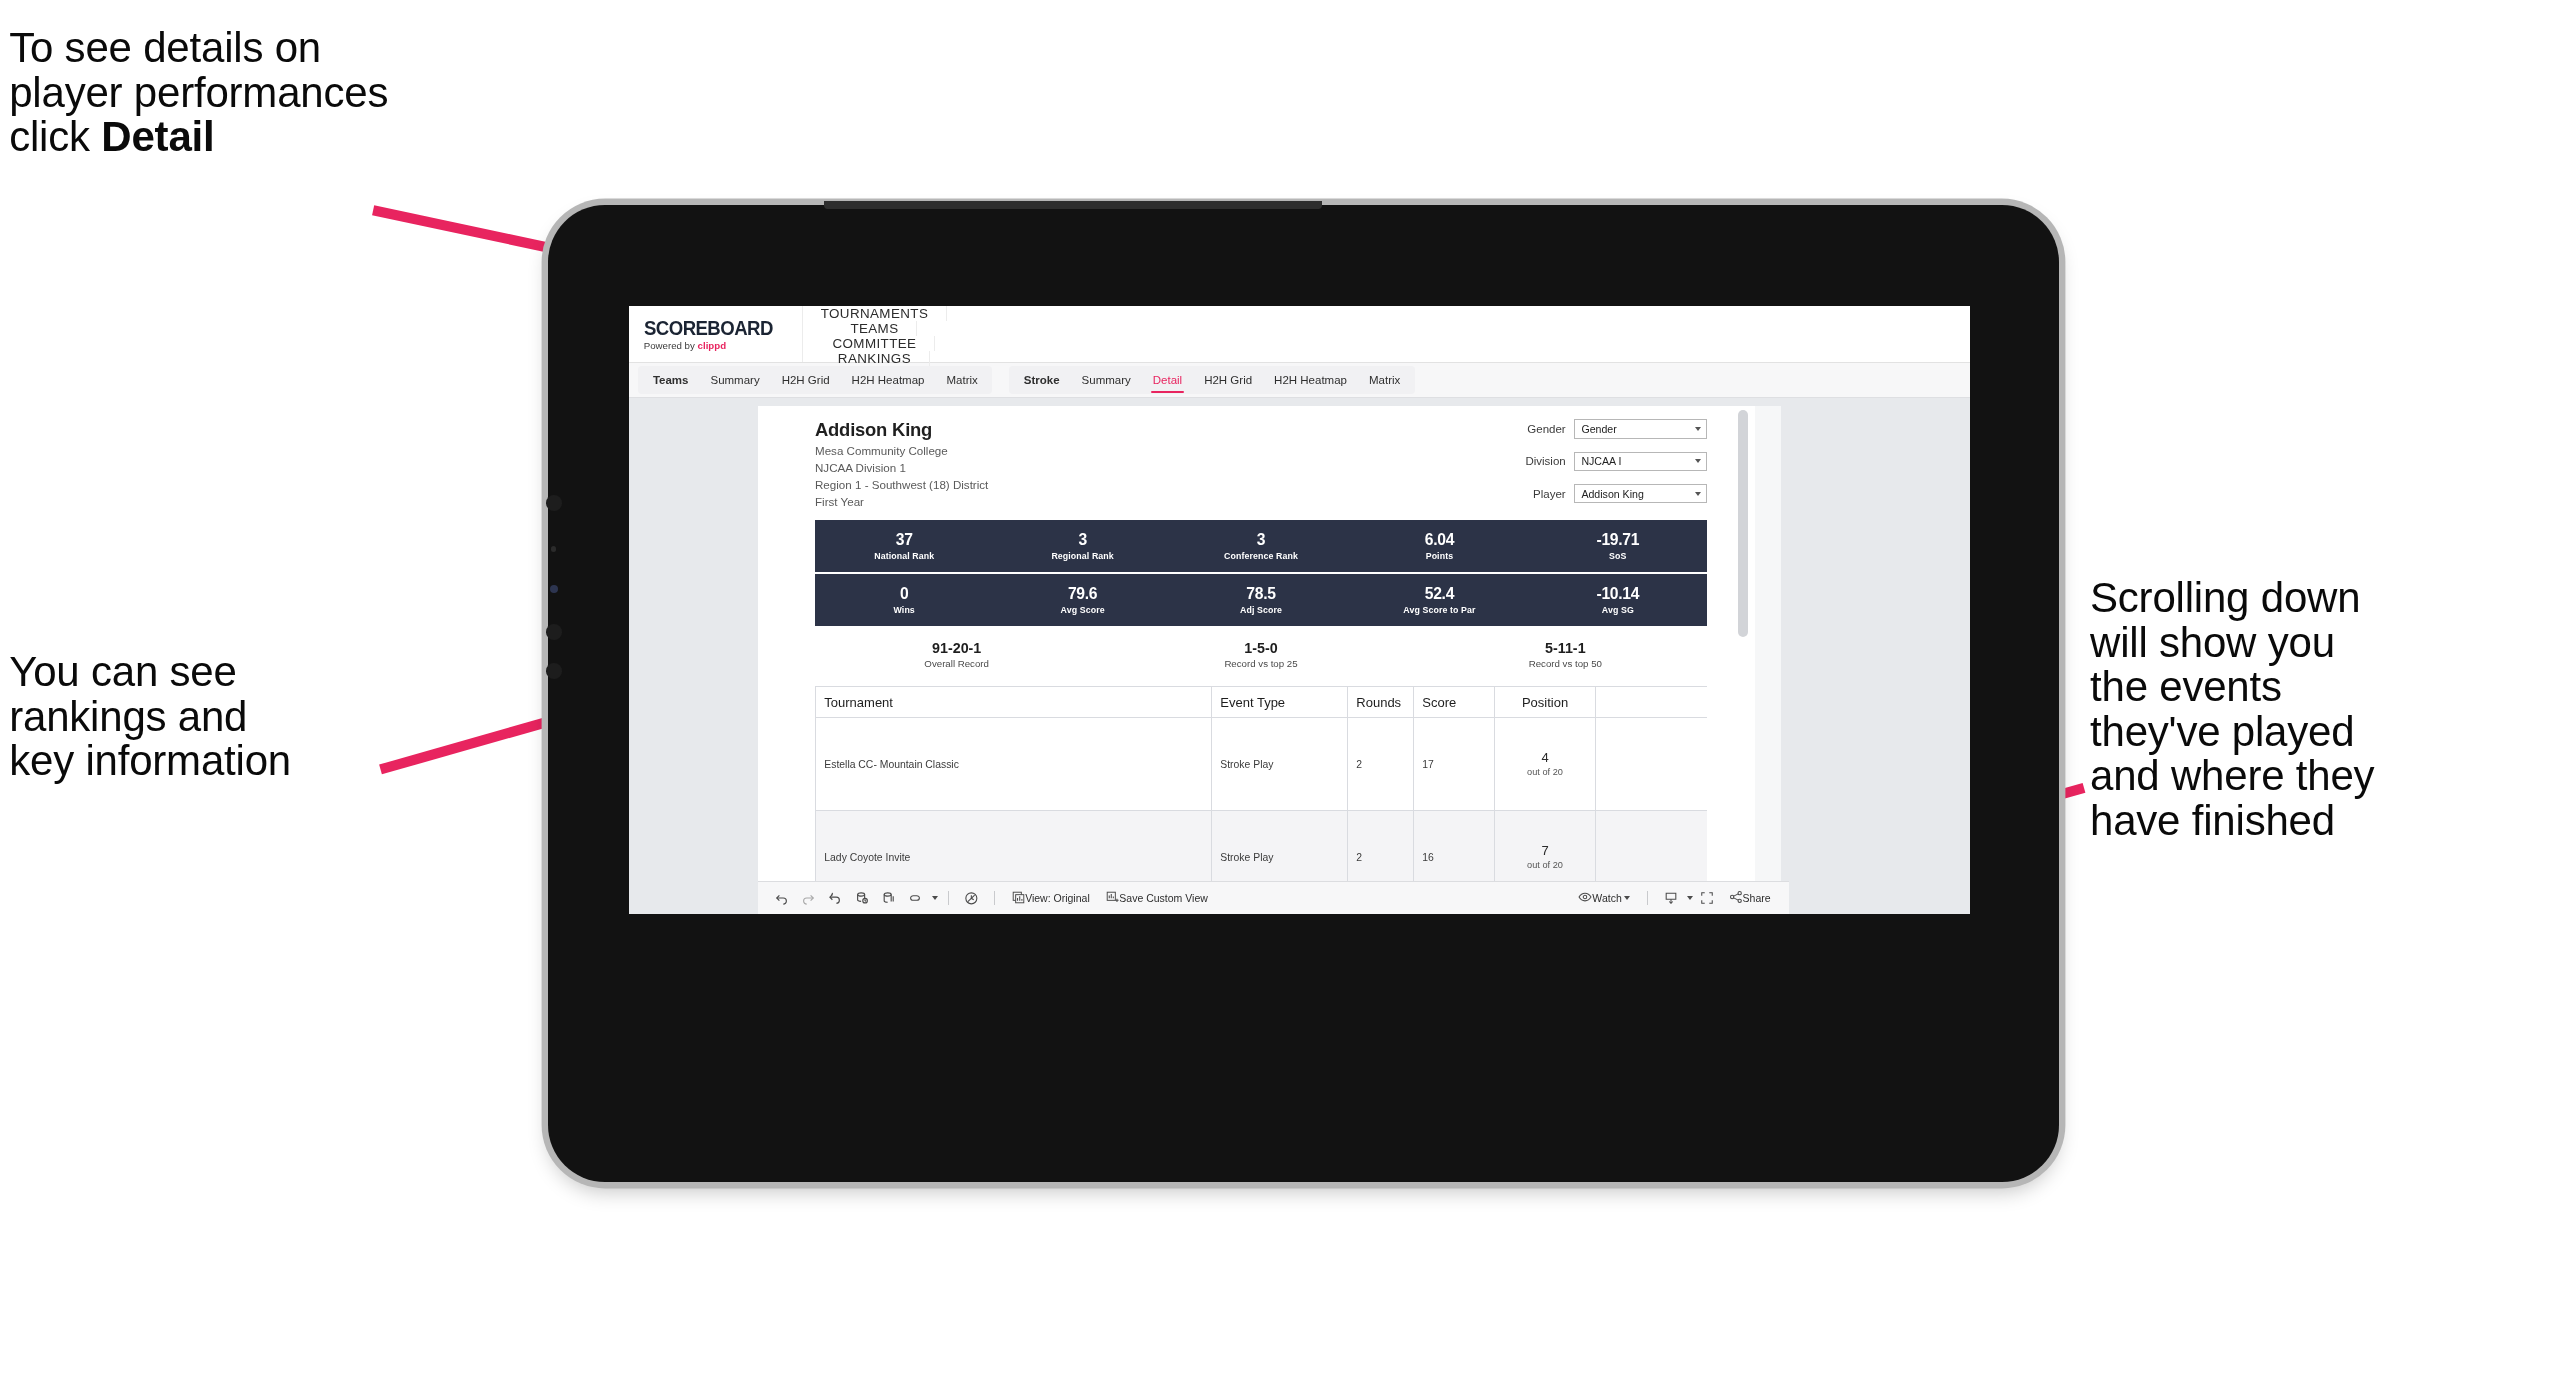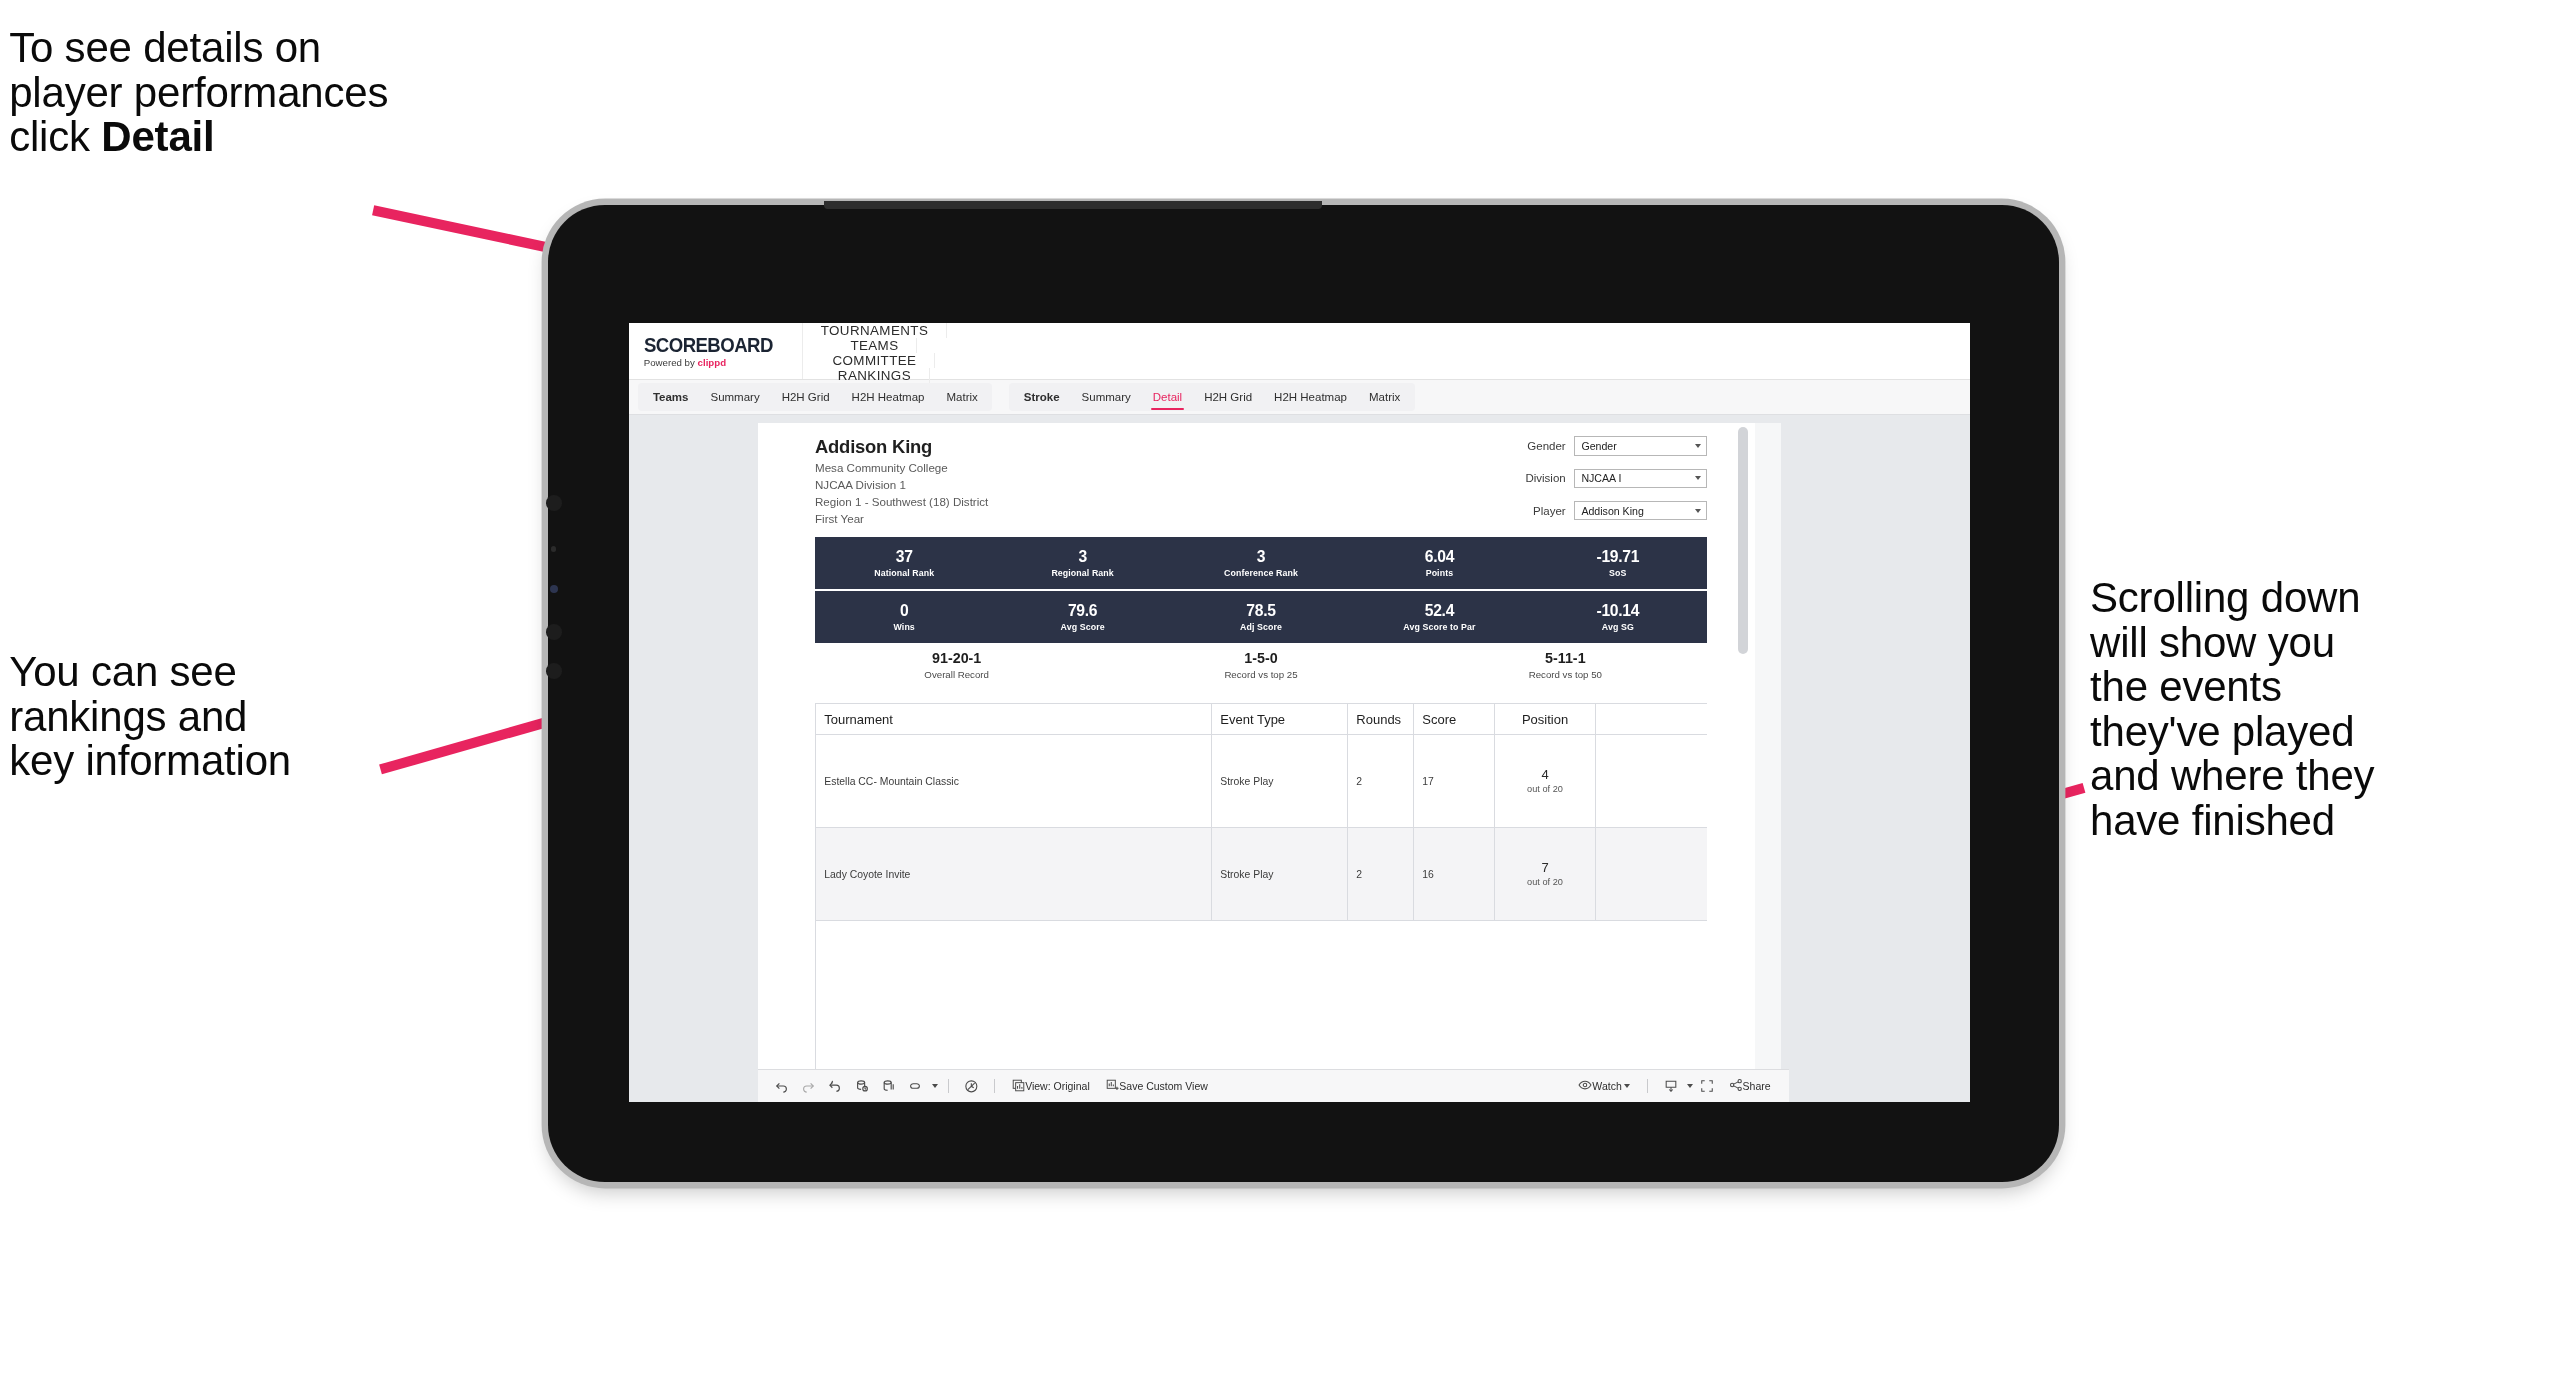--- a/index.html
+++ b/index.html
@@ -43,22 +43,22 @@
   #btn-2 { left: 2.8px;  top: 341px; width: 5.5px;  height: 5.5px;  background:#2b2b2b; }
   #btn-3 { left: 1.8px;  top: 380px; width: 8.3px;  height: 8.3px;  background:#2d3550; }
   #btn-4 { left: -1.8px; top: 419px; width: 15.7px; height: 15.7px; background:#1d1d1d; }
   #btn-5 { left: -1.8px; top: 458px; width: 15.7px; height: 15.7px; background:#1d1d1d; }
   .top-notch { position:absolute; left:276px; top:-3.7px; width:498px; height:7.4px;
                background:#2e2e2e; border-radius:0 0 3.7px 3.7px; }
 
   
   #viewport {
     position: absolute;
-    left: 81px; top: 118px;
-    width: 1341px; height: 779px;
+    left: 81px; top: 101px;
+    width: 1341px; height: 608px;
     background: #f9a8d4;
     overflow: hidden;
   }
 
   
   .site-header {
     height: 57px; background:#ffffff;
     display:flex; align-items:stretch;
     border-bottom: 0.9px solid #e2e2e2;
   }
@@ -140,21 +140,21 @@
     display:flex; align-items:center;
   }
   #statbar1 { top:114px; height:52px; }
   #statbar2 { top:168px; height:52px; }
   .statcell { flex:1; text-align:center; }
   .statval { font-size:15.7px; font-weight:700; letter-spacing:-0.3px; line-height:1.05; }
   .statlbl { font-size:8.8px; font-weight:700; margin-top:2.8px; letter-spacing:0.1px; }
 
   
   .records { position:absolute; left:57px; right:48px; top:228px; height:41px;
-             display:flex; align-items:flex-start;gap:21px; }
+             display:flex; align-items:center;gap:21px; }
   .recblk { flex:1; text-align:center; }
   .recval { font-size:14.3px; font-weight:700; color:#1e1e1e; line-height:1.1; }
   .reclbl { font-size:9.7px; color:#4a4a4a; margin-top:1.8px; }
 
   
   .evt-table { position:absolute; left:57px; right:48px; top:280px; bottom:0;
                border-top:0.9px solid #d9dbe0; border-left:0.9px solid #d9dbe0; }
   .evt-row { display:flex; border-bottom:0.9px solid #d9dbe0; }
   .evt-cell { border-right:0.9px solid #d9dbe0; padding: 0 8.3px; display:flex; align-items:center;
               font-size:10.4px; color:#3b3b3b; }

